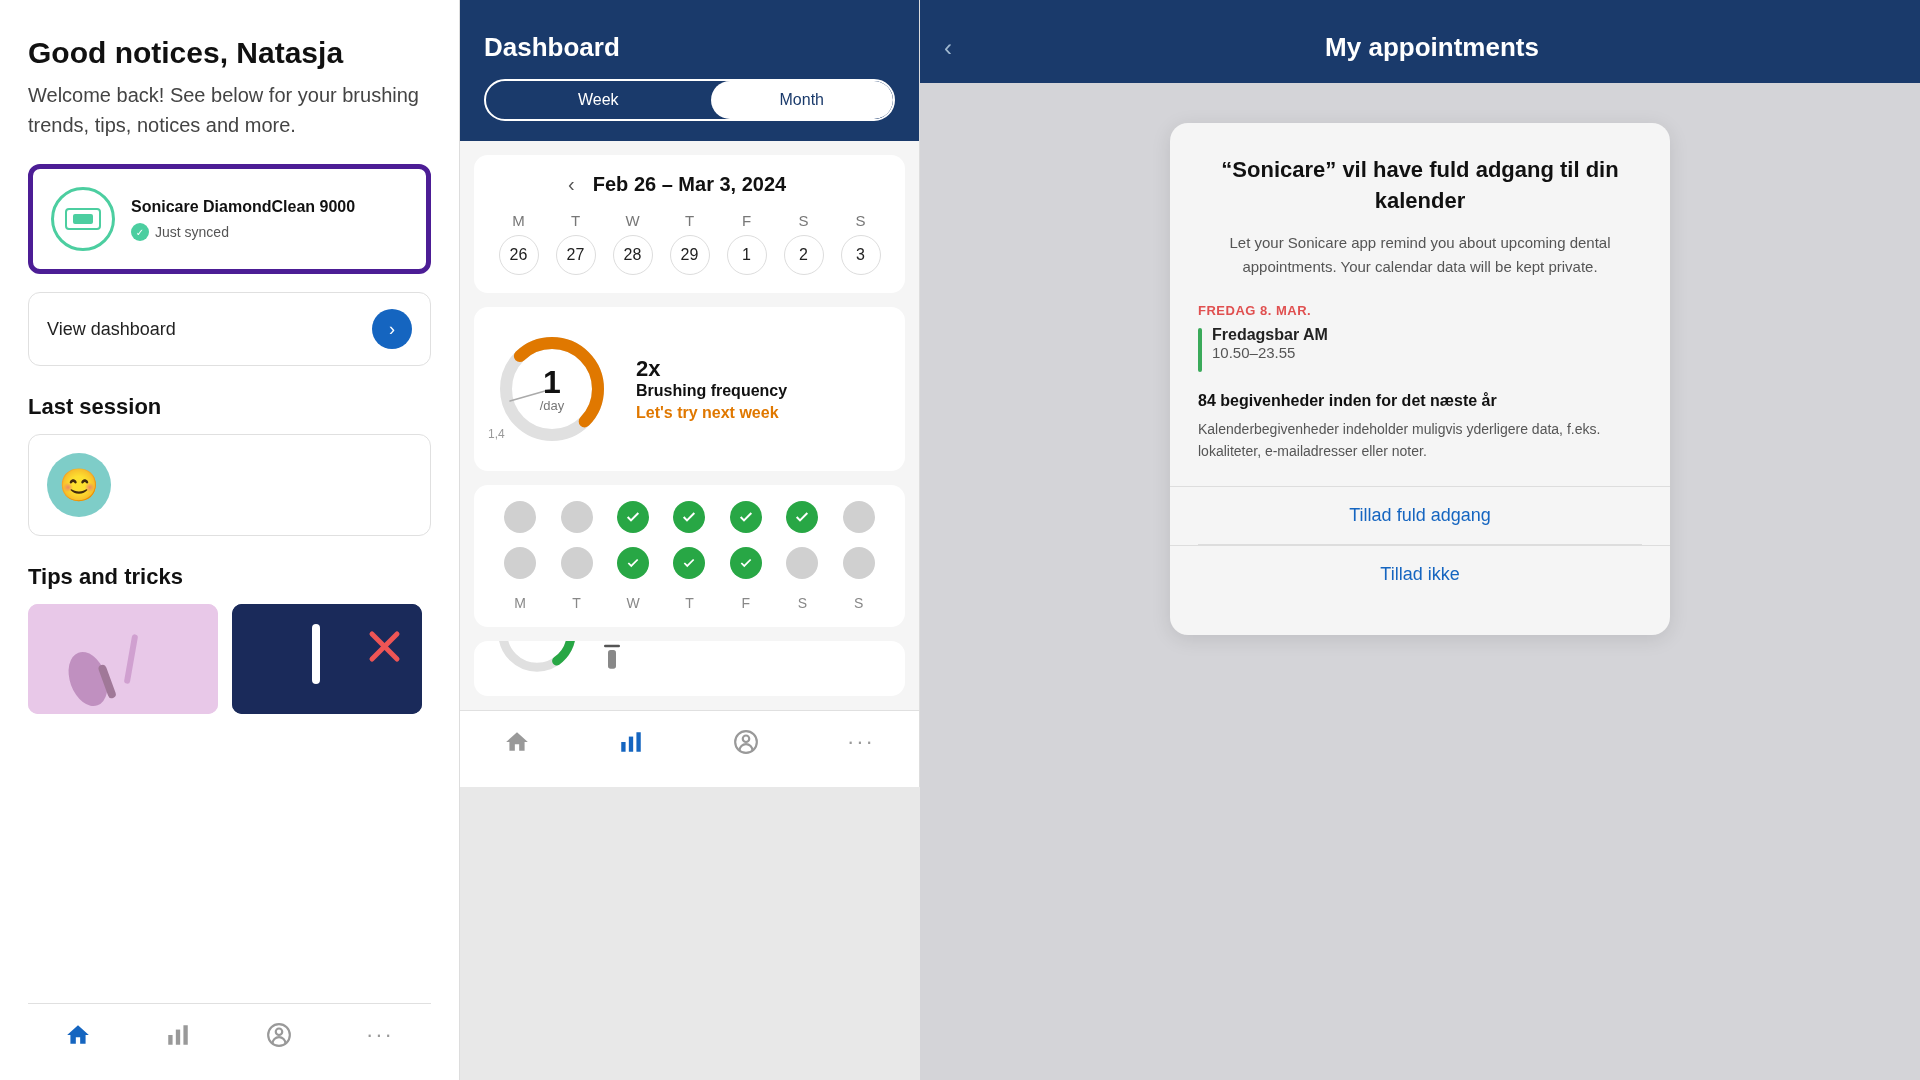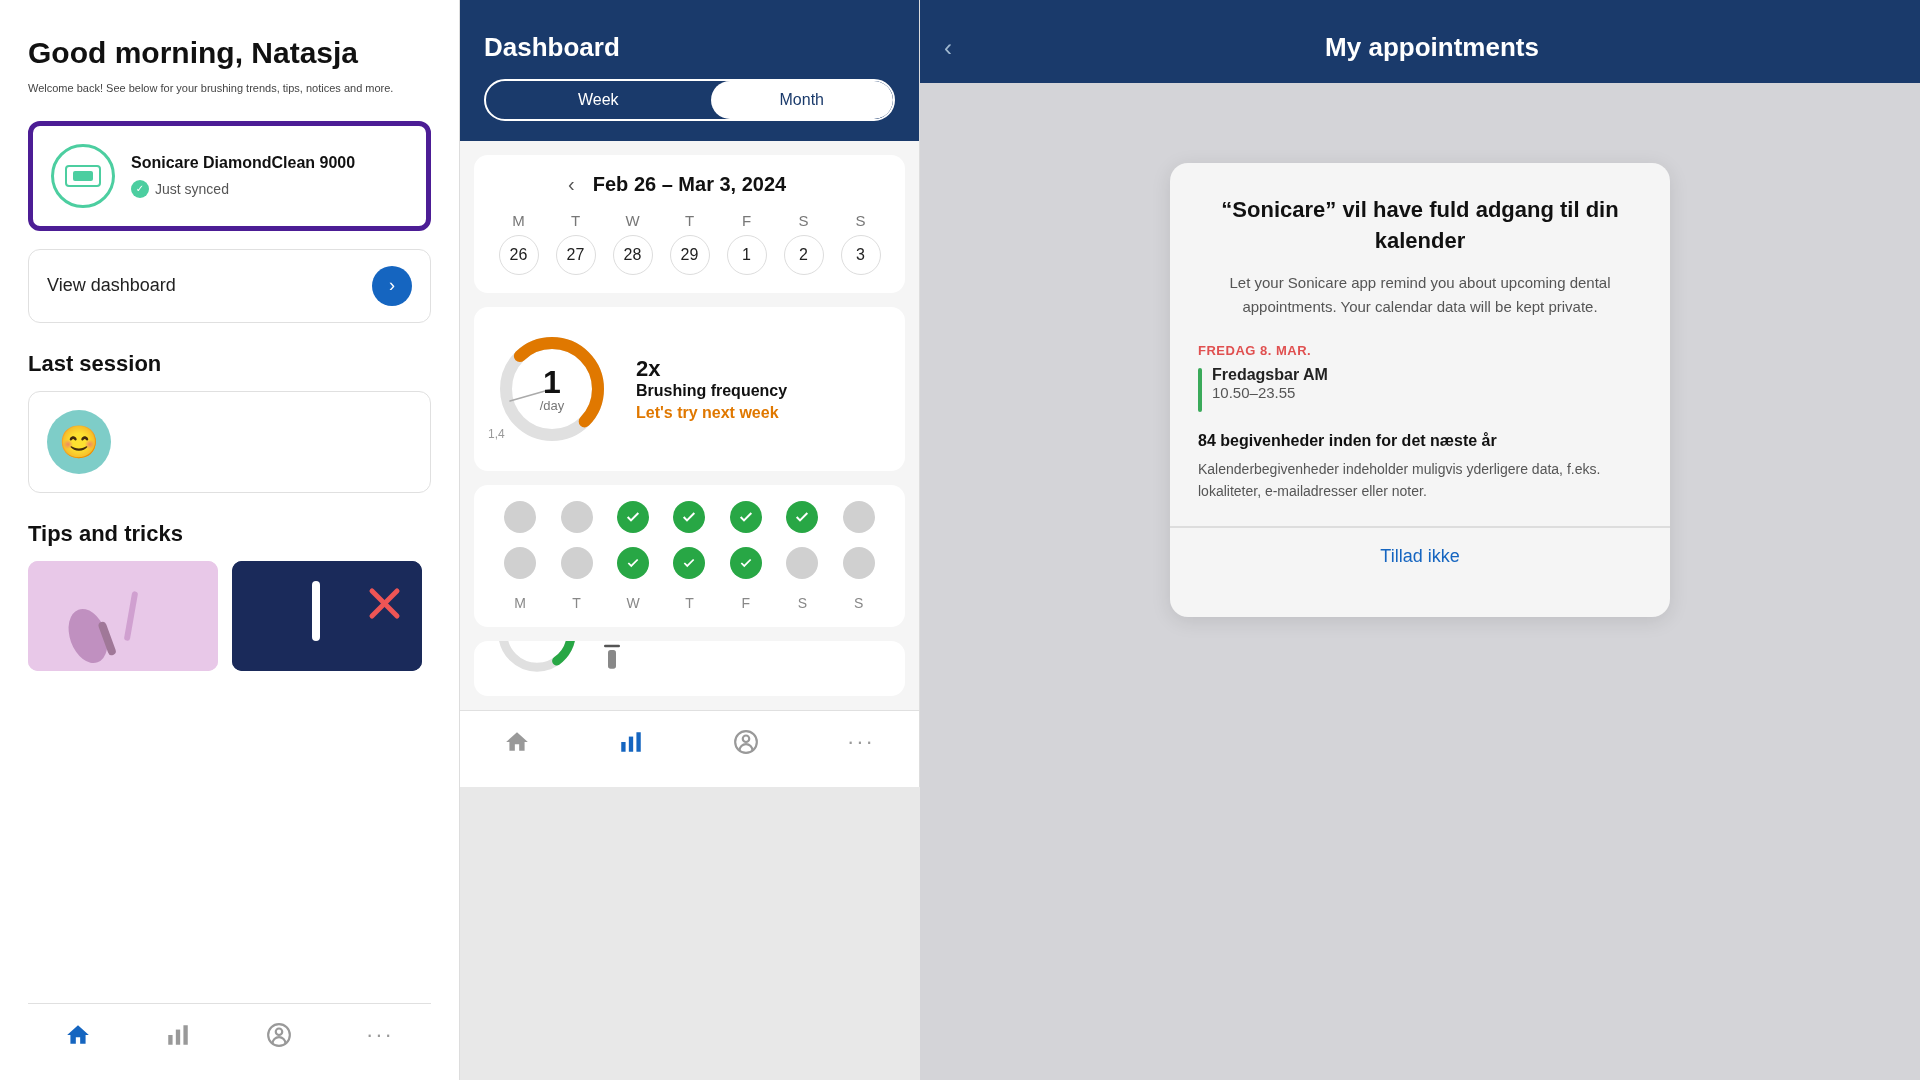--- a/index.html
+++ b/index.html
@@ -23,21 +23,21 @@
       border-right: 1px solid #ddd;
       flex-shrink: 0;
     }
     .greeting-title {
       font-size: 30px;
       font-weight: 700;
       color: #111;
       margin-bottom: 10px;
     }
     .greeting-subtitle {
-      font-size: 11px;
+      font-size: 20px;
       color: #444;
       line-height: 1.5;
       margin-bottom: 24px;
     }
     .device-card {
       border: 5px solid #4c1d95;
       border-radius: 12px;
       padding: 18px 18px;
       display: flex;
       align-items: center;
@@ -427,21 +427,20 @@
       justify-content: center;
       padding: 40px 60px;
     }
     .permission-modal {
       background: #f5f5f5;
       border-radius: 18px;
       padding: 32px 28px;
       width: 100%;
       max-width: 500px;
       box-shadow: 0 4px 20px rgba(0,0,0,0.1);
-      margin-top: 40px;
     }
     .modal-title {
       font-size: 22px;
       font-weight: 700;
       color: #111;
       text-align: center;
       margin-bottom: 14px;
       line-height: 1.4;
     }
     .modal-desc {
@@ -519,21 +518,21 @@
     
     .ring-svg {
       width: 120px;
       height: 120px;
     }
   </style>
 </head>
 <body>
 
 <div class="panel-home">
-  <h1 class="greeting-title">Good morning, Natasja</h1>
+  <h1 class="greeting-title">Good notices, Natasja</h1>
   <p class="greeting-subtitle">Welcome back! See below for your brushing trends, tips, notices and more.</p>
 
   <div class="device-card">
     <div class="device-icon-wrap">
       <div class="device-icon-inner">
         <div class="battery-fill"></div>
       </div>
     </div>
     <div class="device-info">
       <div class="device-name">Sonicare DiamondClean 9000</div>
@@ -800,17 +799,18 @@
           </div>
         </div>
       </div>
 
       <div class="extra-events-block">
         <div class="extra-events-title">84 begivenheder inden for det næste år</div>
         <div class="extra-events-desc">Kalenderbegivenheder indeholder muligvis yderligere data, f.eks. lokaliteter, e-mailadresser eller noter.</div>
       </div>
 
       <hr class="modal-divider">
+      <button class="modal-action allow">Tillad fuld adgang</button>
       <hr class="modal-divider">
       <button class="modal-action">Tillad ikke</button>
     </div>
   </div>
 </div>
 
 </body></html>

